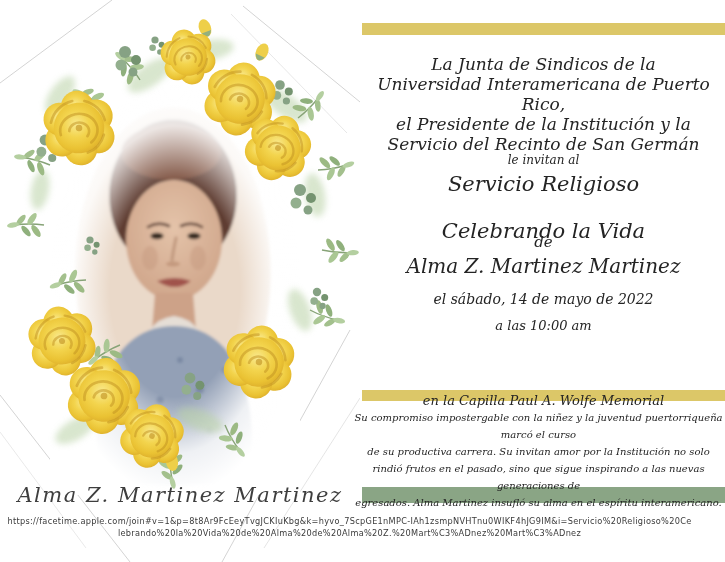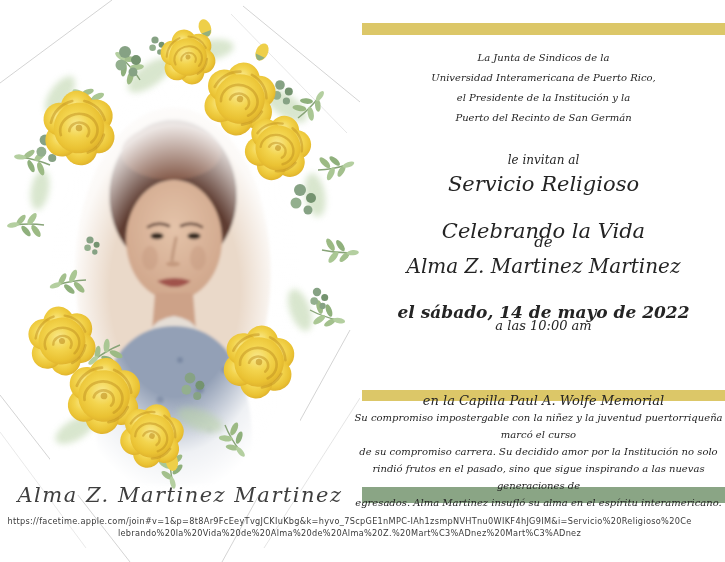--- a/index.html
+++ b/index.html
@@ -10,27 +10,27 @@
   #left-panel{left:0;top:0;width:360px;height:562px;}
   #signature{left:0;top:483px;width:360px;text-align:center;
              font-style:italic;font-size:21px;letter-spacing:1.5px;color:#3e3e3e;}
   
   .stripe{left:362px;width:363px;}
   #stripe-top{top:23px;height:12px;}
   #stripe-mid{top:390px;height:11px;}
   #stripe-green{top:487px;height:16px;}
   
   .rline{left:362px;width:363px;text-align:center;font-style:italic;color:#242424;}
-  #header-block{top:48px;font-size:10px;line-height:20px;}
+  #header-block{top:54px;font-size:17px;line-height:20px;}
   #invite-line{top:153px;font-size:12px;}
   #event-line1{top:172px;font-size:21px;}
   #event-line2{top:202px;font-size:21px;margin-top:17px;}
   #event-de{top:233px;font-size:15px;}
   #honoree-line{top:254px;font-size:20px;}
-  #date-line{top:302px;font-size:17px;font-weight:bold;}
+  #date-line{top:291px;font-size:14px;}
   #time-line{top:318px;font-size:13px;}
   #venue-line{top:345px;font-size:13px;margin-top:48px;}
   #tribute-block{top:409px;font-size:10px;line-height:17px;left:352px;width:373px;}
   
   #footer-url{left:0;top:516px;width:699px;text-align:center;
               font-family:"DejaVu Sans","Liberation Sans",sans-serif;
               font-size:8.2px;line-height:11.5px;letter-spacing:0.3px;color:#3a3a3a;
               font-style:normal;word-break:break-all;}
 </style>
 </head>
@@ -202,35 +202,35 @@
   <div class="abs" id="signature">Alma Z. Martinez Martinez</div>
 
   <div class="abs stripe" id="stripe-top" style="background: rgb(220, 199, 104);"></div>
   <div class="abs stripe" id="stripe-mid" style="background: rgb(220, 199, 104);"></div>
   <div class="abs stripe" id="stripe-green" style="background: rgb(138, 165, 133);"></div>
 
   <div class="abs rline" id="header-block">
     <div>La Junta de Sindicos de la</div>
     <div>Universidad Interamericana de Puerto Rico,</div>
     <div>el Presidente de la Institución y la</div>
-    <div>Puerto del Recinto de San Germán</div>
+    <div>Servicio del Recinto de San Germán</div>
   </div>
 
   <div class="abs rline" id="invite-line">le invitan al</div>
   <div class="abs rline" id="event-line1">Servicio Religioso</div>
   <div class="abs rline" id="event-line2">Celebrando la Vida</div>
   <div class="abs rline" id="event-de">de</div>
   <div class="abs rline" id="honoree-line">Alma Z. Martinez Martinez</div>
   <div class="abs rline" id="date-line">el sábado, 14 de mayo de 2022</div>
   <div class="abs rline" id="time-line">a las 10:00 am</div>
   <div class="abs rline" id="venue-line">en la Capilla Paul A. Wolfe Memorial</div>
 
   <div class="abs rline" id="tribute-block">
     <div>Su compromiso impostergable con la niñez y la juventud puertorriqueña marcó el curso</div>
-    <div>de su compromiso carrera. Su decidido amor por la Institución no solo</div>
+    <div>de su productiva carrera. Su invitan amor por la Institución no solo</div>
     <div>rindió frutos en el pasado, sino que sigue inspirando a las nuevas generaciones de</div>
     <div>egresados. Alma Martinez insufló su alma en el espíritu interamericano.</div>
   </div>
 
   <div class="abs" id="footer-url">
     <div>https://facetime.apple.com/join#v=1&amp;p=8t8Ar9FcEeyTvgJCKIuKbg&amp;k=hyvo_7ScpGE1nMPC-IAh1zsmpNVHTnu0WIKF4hJG9IM&amp;i=Servicio%20Religioso%20Ce</div>
     <div>lebrando%20la%20Vida%20de%20Alma%20de%20Alma%20Z.%20Mart%C3%ADnez%20Mart%C3%ADnez</div>
   </div>
 
 </div>

